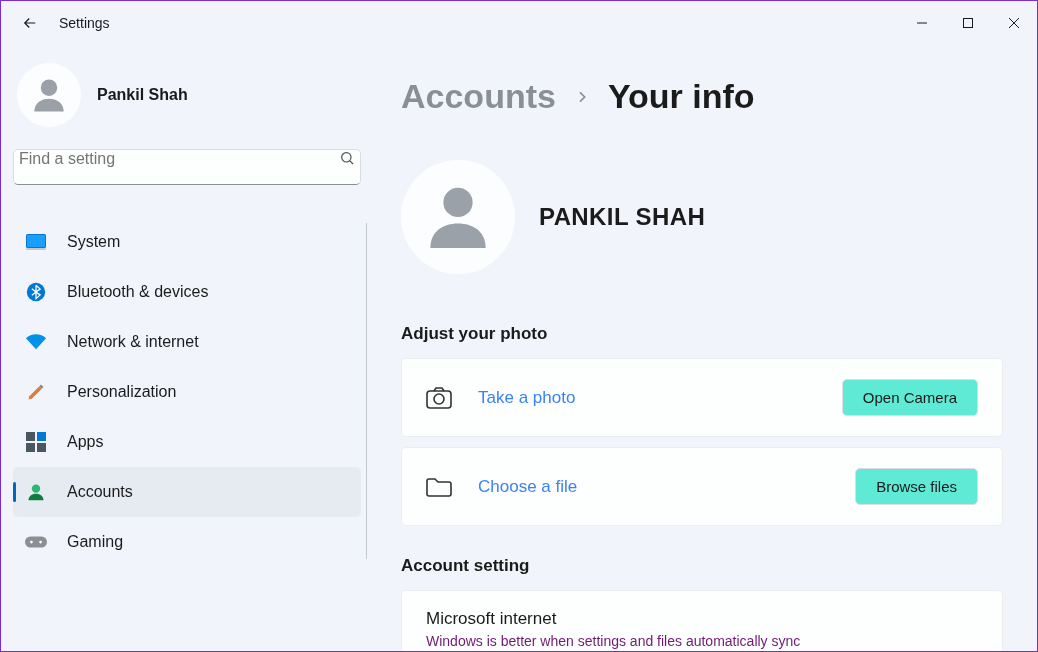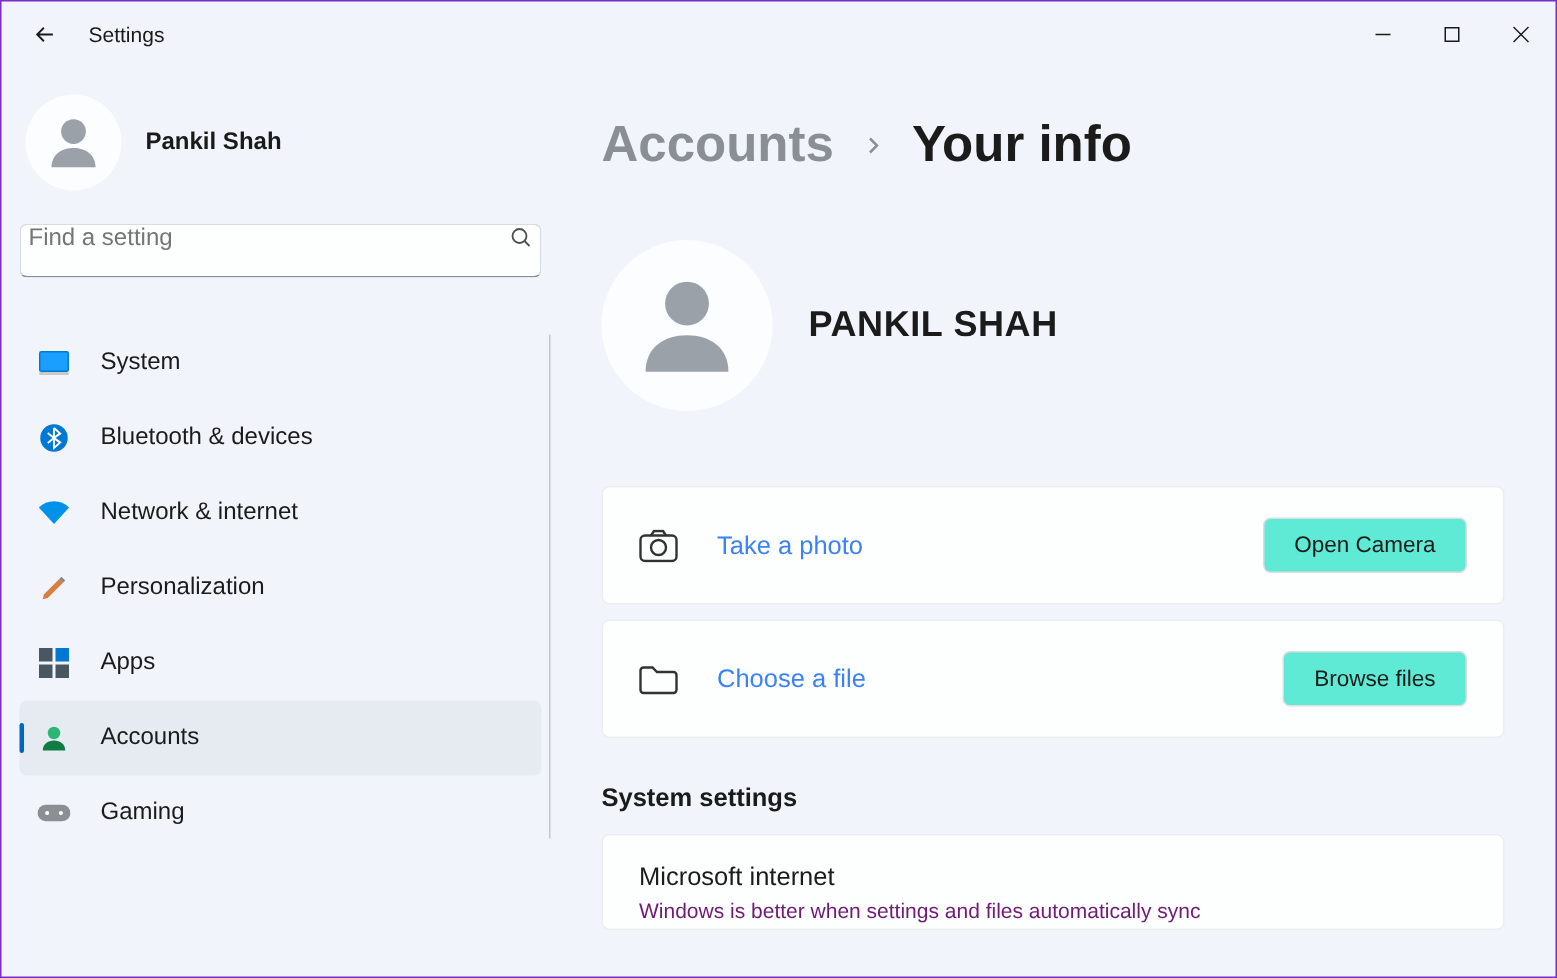--- a/index.html
+++ b/index.html
@@ -392,20 +392,21 @@
     <div class="profile-row">
       <div class="avatar-large">
         <svg width="78" height="78" viewBox="0 0 48 48">
             <circle cx="24" cy="15" r="9" fill="#9aa1a8"></circle>
             <path d="M7 43c0-10 7.6-15 17-15s17 5 17 15" fill="#9aa1a8"></path>
           </svg>
       </div>
       <div class="profile-name">PANKIL SHAH</div>
     </div>
 
+    <div class="section-title">Adjust your photo</div>
 
     <div class="card">
       <span class="card-icon">
         <svg width="26" height="22" viewBox="0 0 26 22" fill="none" stroke="#303233" stroke-width="1.6">
             <rect x="1" y="4" width="24" height="17" rx="3"></rect>
             <path d="M8 4l2-3h6l2 3"></path>
             <circle cx="13" cy="12" r="5"></circle>
           </svg>
       </span>
       <span class="card-label">Take a photo</span>
@@ -415,20 +416,20 @@
     <div class="card">
       <span class="card-icon">
         <svg width="26" height="22" viewBox="0 0 26 22" fill="none" stroke="#303233" stroke-width="1.6">
             <path d="M1 5a2 2 0 012-2h6l3 3h11a2 2 0 012 2v10a2 2 0 01-2 2H3a2 2 0 01-2-2V5z"></path>
           </svg>
       </span>
       <span class="card-label">Choose a file</span>
       <button class="card-btn">Browse files</button>
     </div>
 
-    <div class="section-title-2">System settings</div>
+    <div class="section-title-2">Account setting</div>
 
     <div class="card-stacked">
       <div class="ms-title">Microsoft internet</div>
       <div class="ms-sub">Windows is better when settings and files automatically sync</div>
     </div>
   </div>
 </div>
 
 </body></html>

